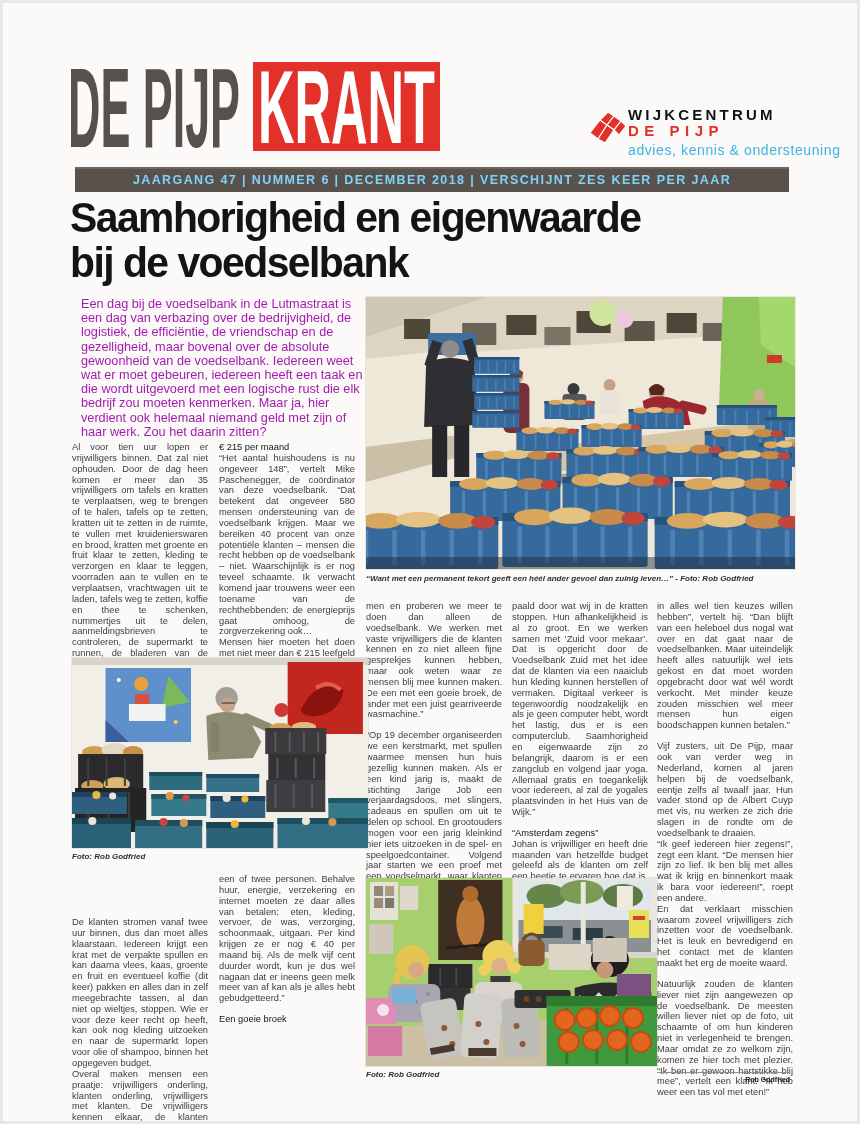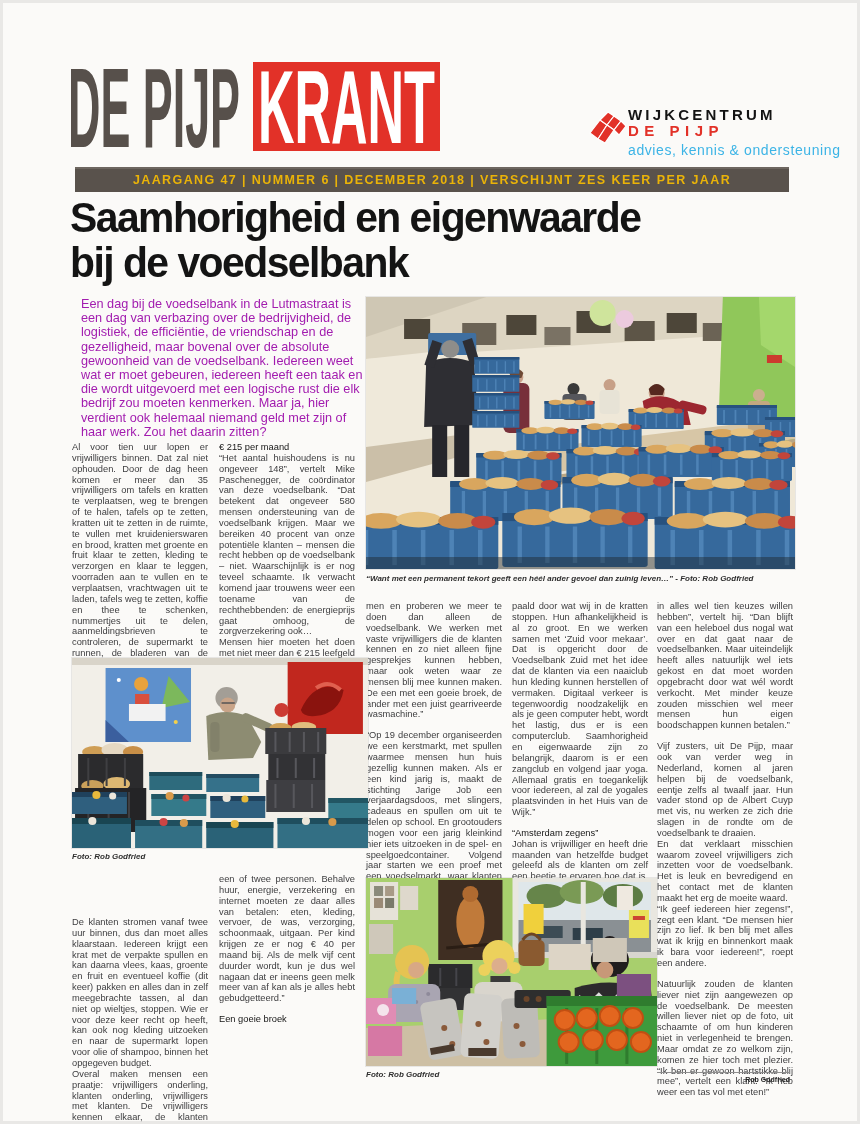--- a/index.html
+++ b/index.html
@@ -6,21 +6,21 @@
   body{width:860px;height:1124px;background:#e9e8e6;font-family:"Liberation Sans",sans-serif;position:relative;overflow:hidden;}
   #page{position:absolute;left:3px;top:3px;width:854px;height:1118px;background:#fbfaf8;}
   .abs{position:absolute;}
   .publisher{left:69px;top:33px;width:720px;font-size:10.3px;color:#4b4b4b;letter-spacing:0.1px;white-space:nowrap;}
   .masthead{left:67px;top:57px;}
   .logo{left:585px;top:104px;display:flex;align-items:flex-start;}
   .logo-text{}
   .logo-line1{font-size:15px;font-weight:bold;letter-spacing:3.2px;color:#131313;line-height:16px;}
   .logo-line2{font-size:15px;font-weight:bold;letter-spacing:5.5px;color:#e23128;line-height:16px;}
   .logo-tag{font-size:14px;color:#3cb4e6;letter-spacing:0.6px;margin-top:3px;}
-  .issuebar{left:72px;top:164px;width:714px;height:23px;background:#59524c;color:#eab308;
+  .issuebar{left:72px;top:164px;width:714px;height:23px;background:#59524c;color:#7dd3fc;
     font-size:12.5px;font-weight:600;letter-spacing:1.4px;line-height:23px;text-align:center;border-top:2px solid #6d6660;}
   .headline{left:67px;top:192px;width:640px;font-size:43px;font-weight:800;color:#141414;
     line-height:45px;letter-spacing:-1.6px;transform:scaleX(0.95);transform-origin:0 0;}
   .lead{left:69px;top:294px;width:290px;font-size:12.7px;line-height:14.2px;color:#a21caf;margin-left:9px;}
   .col{position:absolute;width:136px;font-size:9.3px;line-height:10.85px;color:#3d3d3f;text-align:justify;}
   .col p{margin:0;}
   .col .gap{margin-top:10px;}
   .subhead{font-weight:normal;color:#151515;}
   .c1{left:69px;top:439px;}
   .c2{left:216px;top:439px;}
@@ -202,22 +202,22 @@
 
   <div class="col c4">
     <p>paald door wat wij in de kratten stoppen. Hun afhankelijkheid is al zo groot. En we werken samen met ‘Zuid voor mekaar’. Dat is opgericht door de Voedselbank Zuid met het idee dat de klanten via een naaiclub hun kleding kunnen herstellen of vermaken. Digitaal verkeer is tegenwoordig noodzakelijk en als je geen computer hebt, wordt het lastig, dus er is een computerclub. Saamhorigheid en eigenwaarde zijn zo belangrijk, daarom is er een zangclub en volgend jaar yoga. Allemaal gratis en toegankelijk voor iedereen, al zal de yogales plaatsvinden in het Huis van de Wijk.”</p>
     <div class="subhead gap">“Amsterdam zegens”</div>
     <p>Johan is vrijwilliger en heeft drie maanden van hetzelfde budget geleefd als de klanten om zelf een beetje te ervaren hoe dat is. “De voedselbank draait eigenlijk op het gegeven dat we als maatschappij</p>
   </div>
 
   <div class="col c5">
     <p>in alles wel tien keuzes willen hebben”, vertelt hij. “Dan blijft van een heleboel dus nogal wat over en dat gaat naar de voedselbanken. Maar uiteindelijk heeft alles natuurlijk wel iets gekost en dat moet worden opgebracht door wat wél wordt verkocht. Met minder keuze zouden misschien wel meer mensen hun eigen boodschappen kunnen betalen.”</p>
     <p class="gap">Vijf zusters, uit De Pijp, maar ook van verder weg in Nederland, komen al jaren helpen bij de voedselbank, eentje zelfs al twaalf jaar. Hun vader stond op de Albert Cuyp met vis, nu werken ze zich drie slagen in de rondte om de voedselbank te draaien.</p>
+    <p>“Ik geef iedereen hier zegens!”, zegt een klant. “De mensen hier zijn zo lief. Ik ben blij met alles wat ik krijg en binnenkort maak ik bara voor iedereen!”, roept een andere.</p>
     <p>En dat verklaart misschien waarom zoveel vrijwilligers zich inzetten voor de voedselbank. Het is leuk en bevredigend en het contact met de klanten maakt het erg de moeite waard.</p>
-    <p>“Ik geef iedereen hier zegens!”, zegt een klant. “De mensen hier zijn zo lief. Ik ben blij met alles wat ik krijg en binnenkort maak ik bara voor iedereen!”, roept een andere.</p>
     <p class="gap">Natuurlijk zouden de klanten liever niet zijn aangewezen op de voedselbank. De meesten willen liever niet op de foto, uit schaamte of om hun kinderen niet in verlegenheid te brengen. Maar omdat ze zo welkom zijn, komen ze hier toch met plezier. “Ik ben er gewoon hartstikke blij mee”, vertelt een klant. “Ik heb weer een tas vol met eten!”</p>
   </div>
 
   <svg class="photo ph-left" viewBox="0 0 291 190" preserveAspectRatio="none">
     <rect width="291" height="190" fill="#f2efe8"></rect>
     <rect width="291" height="7" fill="#d9d4c9"></rect>
     <g>
       <rect x="33" y="10" width="84" height="74" fill="#5e90cc"></rect>
       <polygon points="95,18 116,44 88,50" fill="#7cb85c"></polygon>
       <circle cx="68" cy="26" r="7" fill="#e8a23c"></circle>

